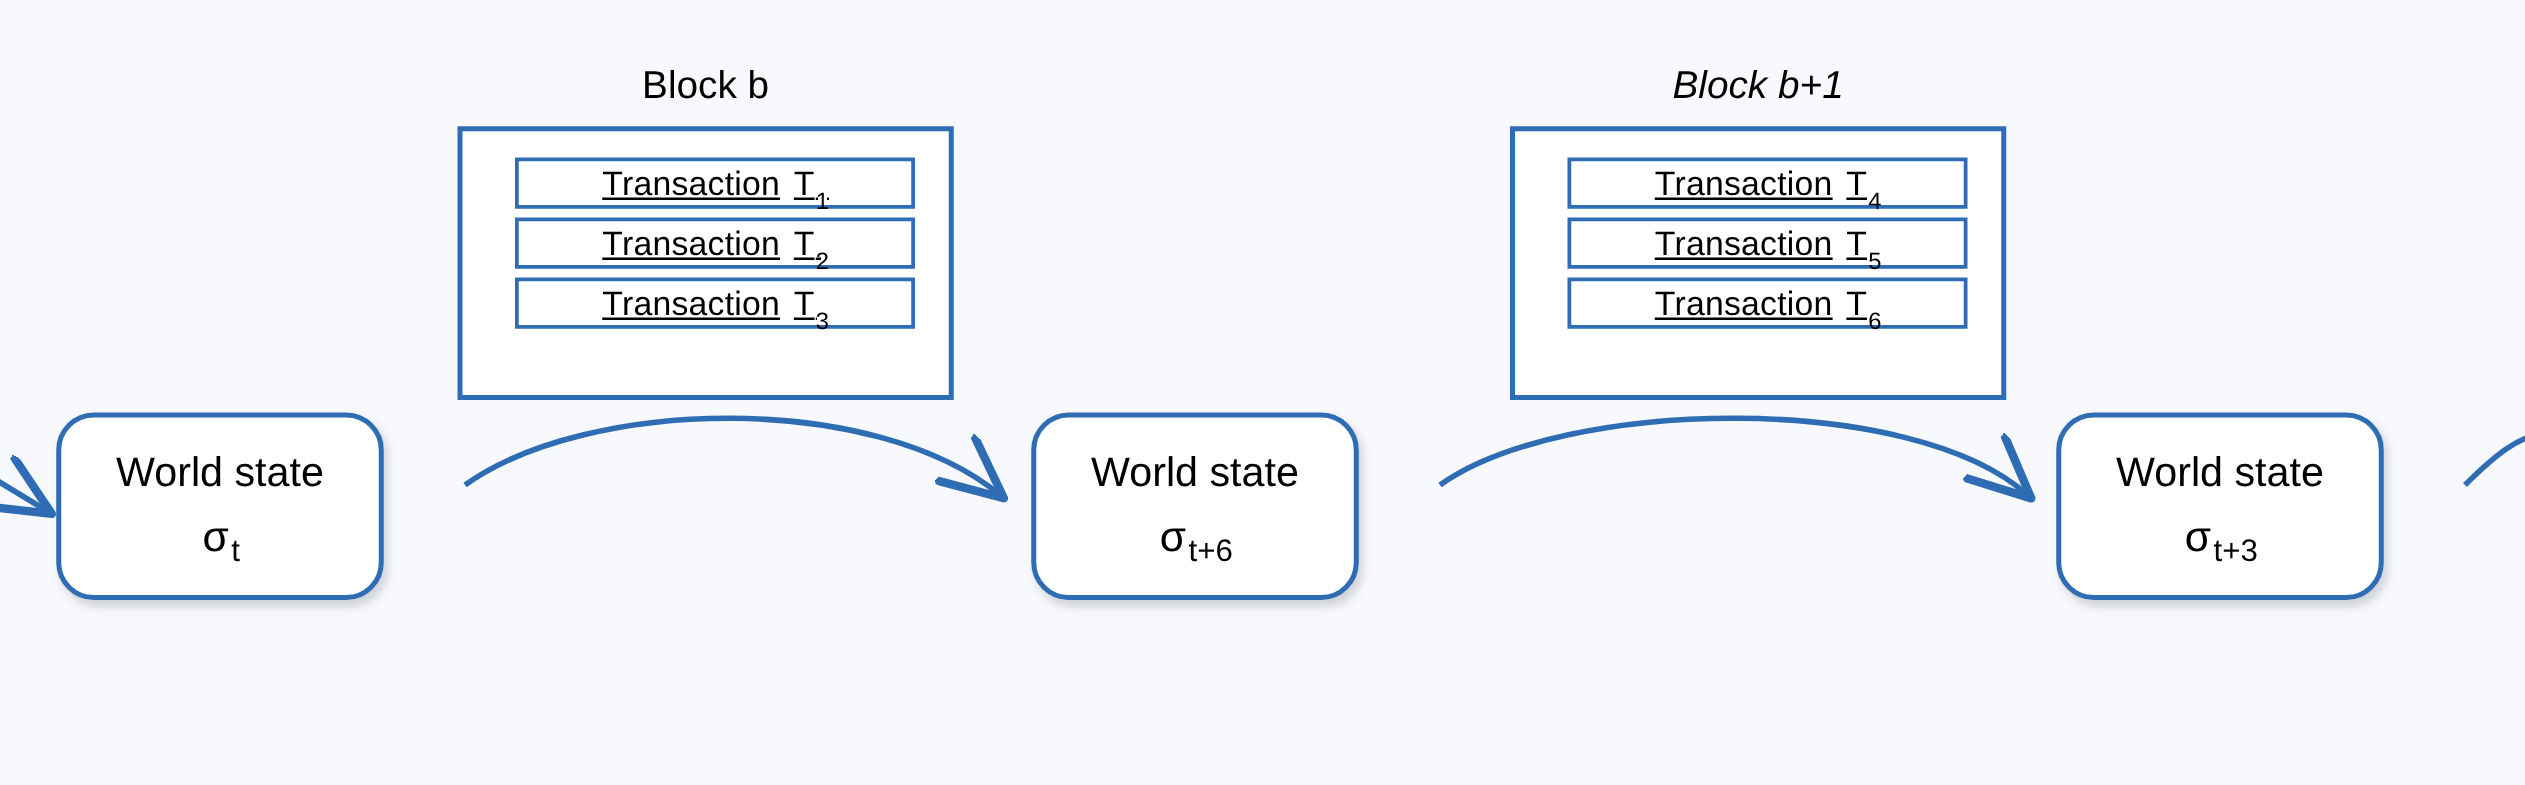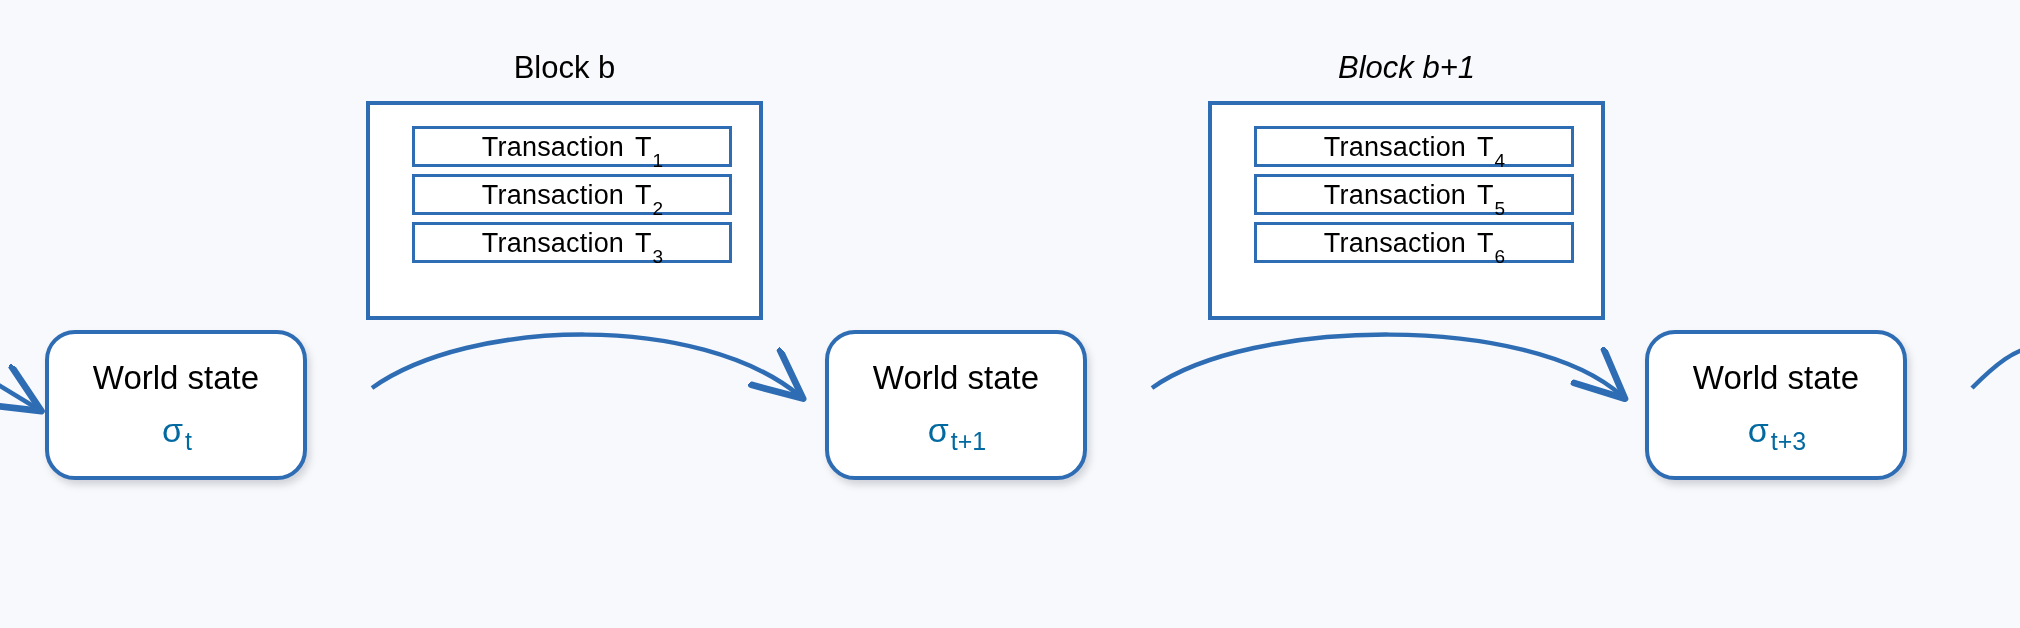--- a/index.html
+++ b/index.html
@@ -65,20 +65,21 @@
     height: 41px;
     border: 3px solid #2E6DB4;
     background: #ffffff;
     display: flex;
     align-items: center;
     justify-content: center;
     color: #000000;
     font-size: 27px;
     line-height: 30px;
     white-space: nowrap;
+    text-decoration: underline;
   }
   .tx-box .tx-name {
     letter-spacing: 0.2px;
   }
   .tx-box .tx-sym {
     margin-left: 11px;
   }
   .sub {
     font-size: 19px;
     vertical-align: sub;
@@ -104,21 +105,21 @@
     align-items: center;
     justify-content: center;
   }
   .ws-title {
     color: #000000;
     font-size: 33px;
     line-height: 38px;
     white-space: nowrap;
   }
   .ws-sigma {
-    color: #0369a1;
+    color: #000000;
     font-size: 33px;
     line-height: 38px;
     margin-top: 14px;
     white-space: nowrap;
     text-align: right;
   }
   .ws-sigma .sigma-glyph {
     font-size: 34px;
   }
   .ws-sigma .sigma-sub {
@@ -195,21 +196,21 @@
     </div>
   </div>
 
   <div class="world-state" style="left:45px; top:330px;">
     <div class="ws-title">World state</div>
     <div class="ws-sigma"><span class="sigma-glyph">σ</span><span class="sigma-sub">t</span></div>
   </div>
 
   <div class="world-state" style="left:825px; top:330px;">
     <div class="ws-title">World state</div>
-    <div class="ws-sigma"><span class="sigma-glyph">σ</span><span class="sigma-sub">t+1</span></div>
+    <div class="ws-sigma"><span class="sigma-glyph">σ</span><span class="sigma-sub">t+6</span></div>
   </div>
 
   <div class="world-state" style="left:1645px; top:330px;">
     <div class="ws-title">World state</div>
     <div class="ws-sigma"><span class="sigma-glyph">σ</span><span class="sigma-sub">t+3</span></div>
   </div>
 
 </div>
 
 </body></html>

